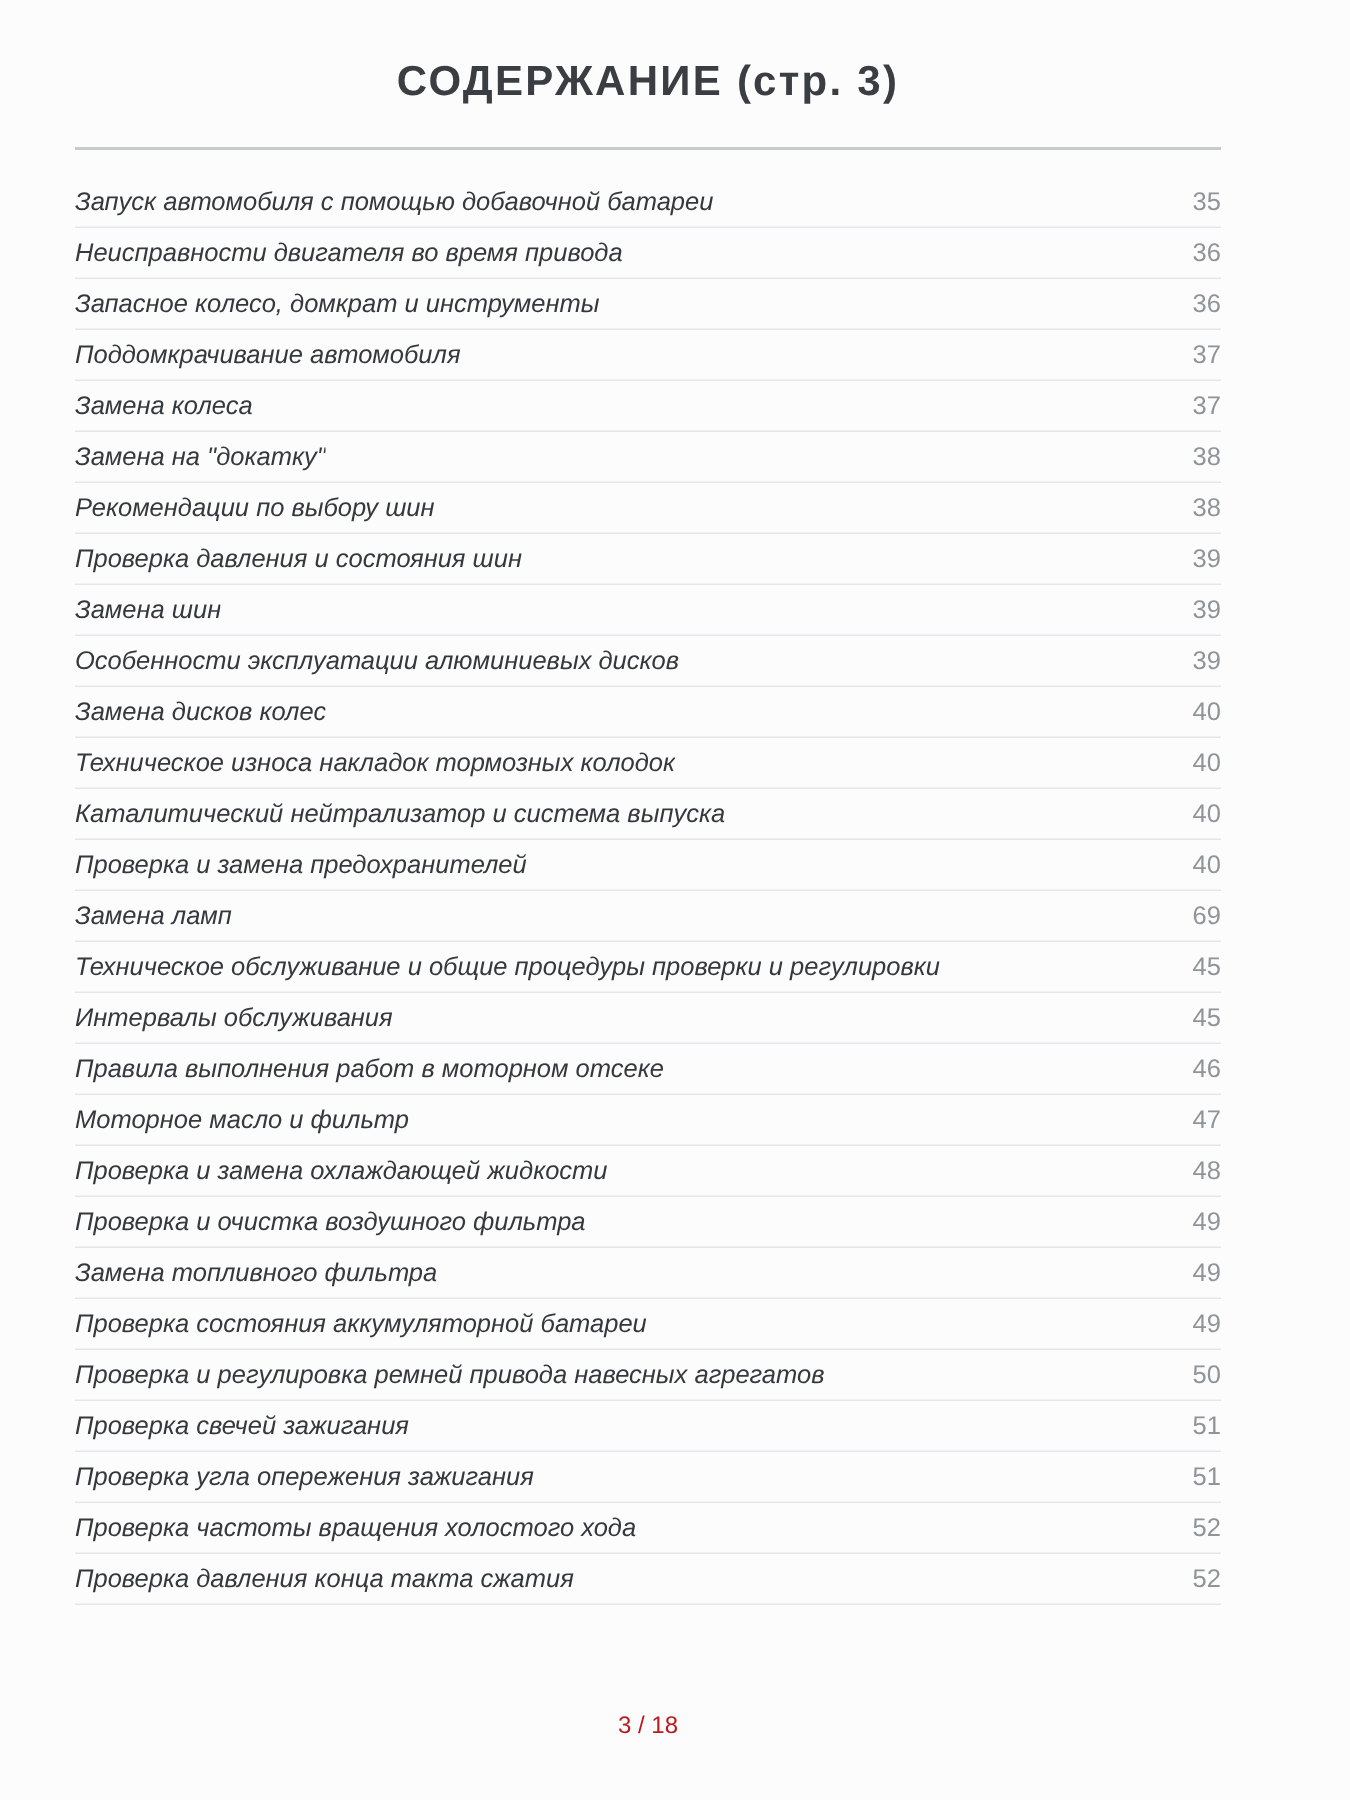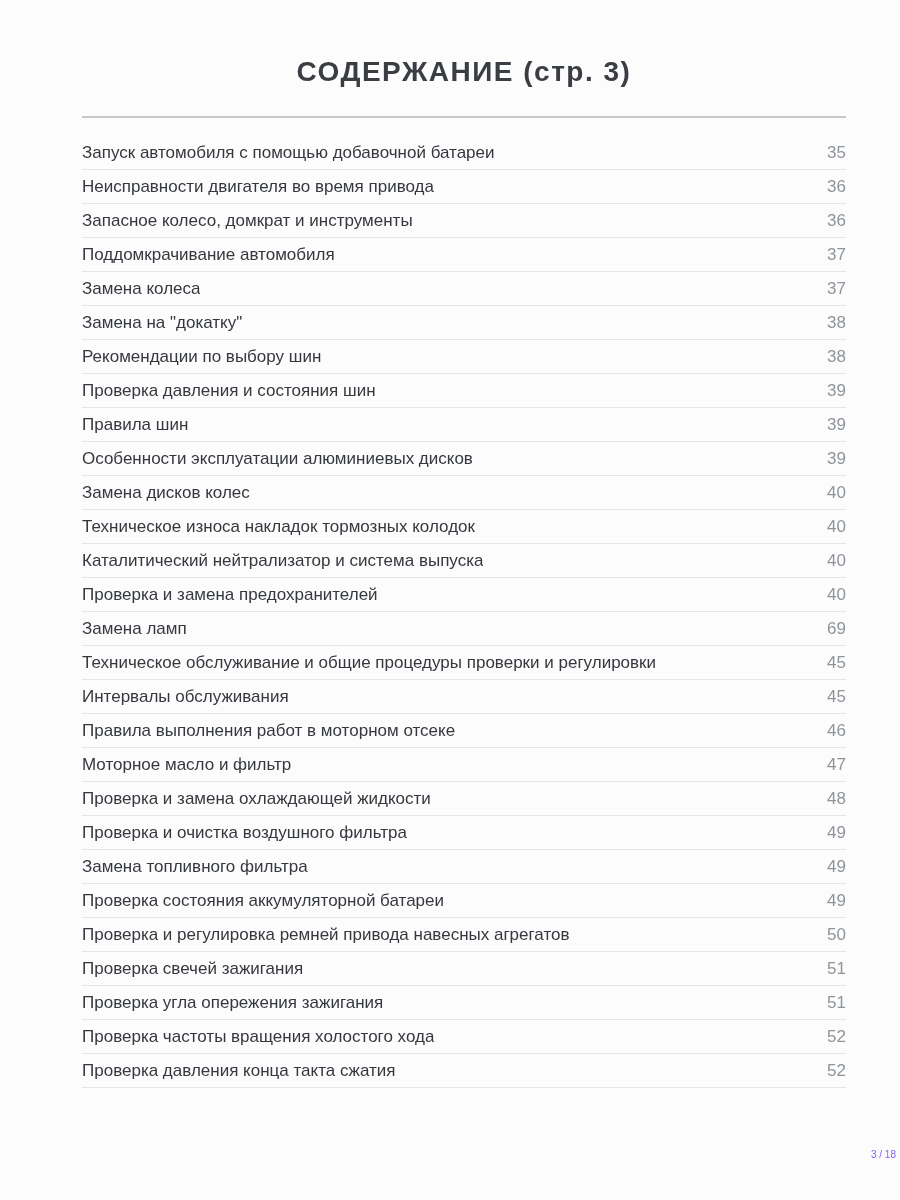--- a/index.html
+++ b/index.html
@@ -6,22 +6,21 @@
   html, body { margin: 0; padding: 0; }
   body {
     width: 900px; height: 1200px;
     background: #fcfcfd;
     font-family: "Liberation Sans", "DejaVu Sans", sans-serif;
     -webkit-font-smoothing: antialiased;
   }
   .page {
     position: relative;
     width: 864px; height: 1200px;
-    padding: 18px 50px;
-    margin-left: 32px;
+    padding: 0 50px;
   }
   .title {
     margin: 0;
     padding-top: 38px;
     text-align: center;
     font-size: 28px;
     font-weight: 700;
     letter-spacing: 1.5px;
     color: #3a3e43;
   }
@@ -37,33 +36,34 @@
     align-items: center;
     height: 34px;
     border-bottom: 1px solid #e5e6e9;
     font-size: 17px;
     cursor: pointer;
   }
   .toc-label {
     color: #35383d;
     white-space: nowrap;
     overflow: hidden;
+    font-style: italic;
   }
   .toc-page {
     color: #8f9499;
     padding-left: 20px;
     flex: none;
   }
   .footer {
     position: absolute;
     left: 0; right: 0;
     bottom: 40px;
-    text-align: right;
-    font-size: 10px;
-    color: #8b5cf6;
+    text-align: center;
+    font-size: 16px;
+    color: #b91c1c;
   }
 </style>
 </head>
 <body>
 
 <div class="page">
   <h1 class="title">СОДЕРЖАНИЕ (стр. 3)</h1>
   <div class="title-rule"></div>
 
   <div class="toc">
@@ -93,21 +93,21 @@
       </div>
     <div class="toc-row">
         <span class="toc-label">Рекомендации по выбору шин</span>
         <span class="toc-page">38</span>
       </div>
     <div class="toc-row">
         <span class="toc-label">Проверка давления и состояния шин</span>
         <span class="toc-page">39</span>
       </div>
     <div class="toc-row">
-        <span class="toc-label">Правила шин</span>
+        <span class="toc-label">Замена шин</span>
         <span class="toc-page">39</span>
       </div>
     <div class="toc-row">
         <span class="toc-label">Особенности эксплуатации алюминиевых дисков</span>
         <span class="toc-page">39</span>
       </div>
     <div class="toc-row">
         <span class="toc-label">Замена дисков колес</span>
         <span class="toc-page">40</span>
       </div>

